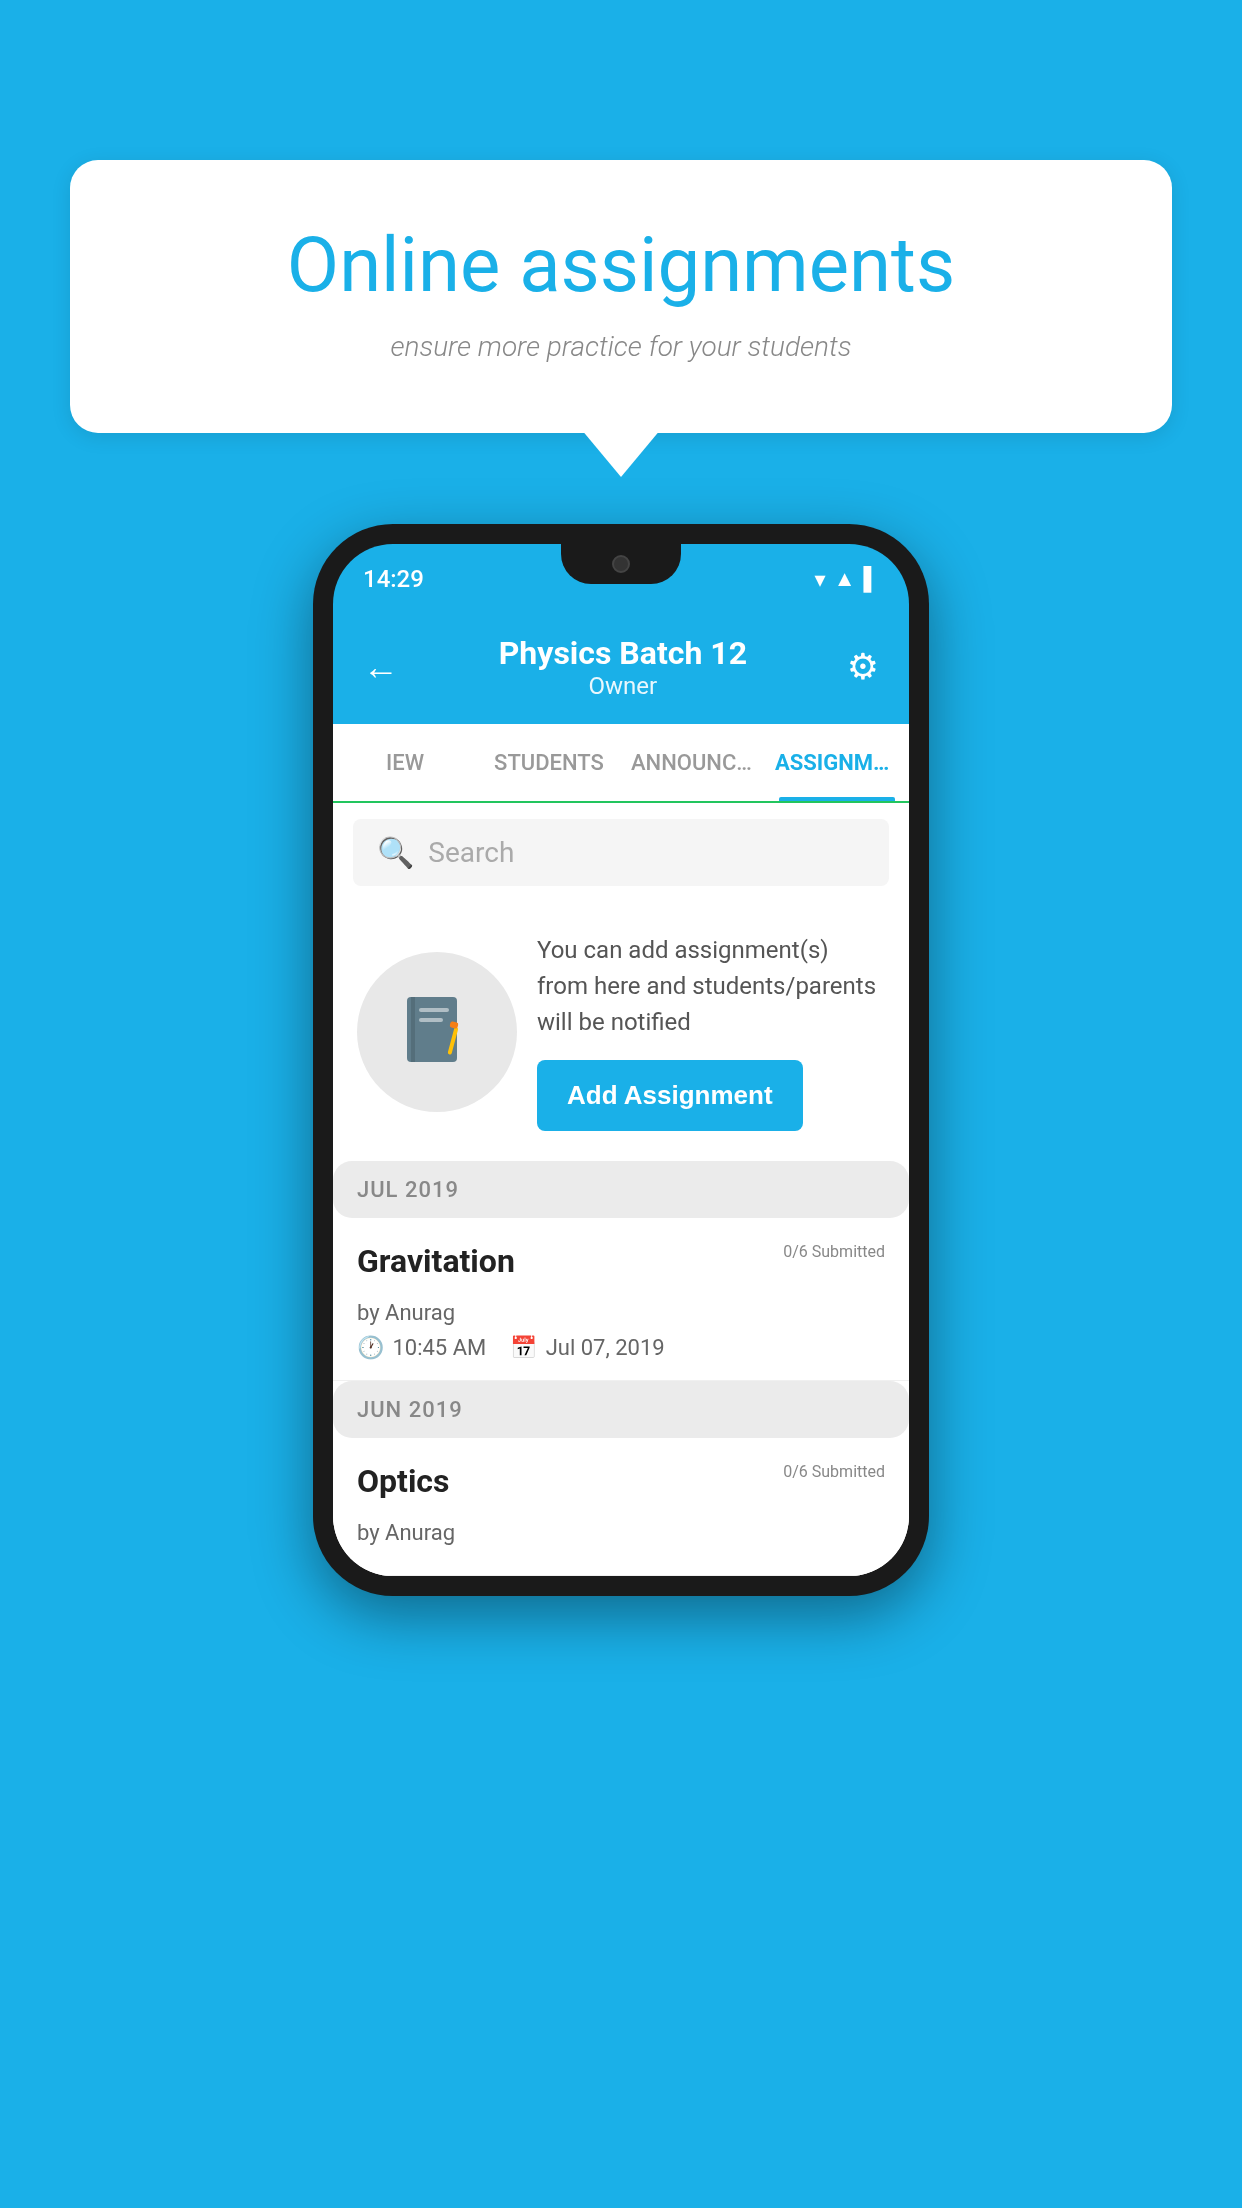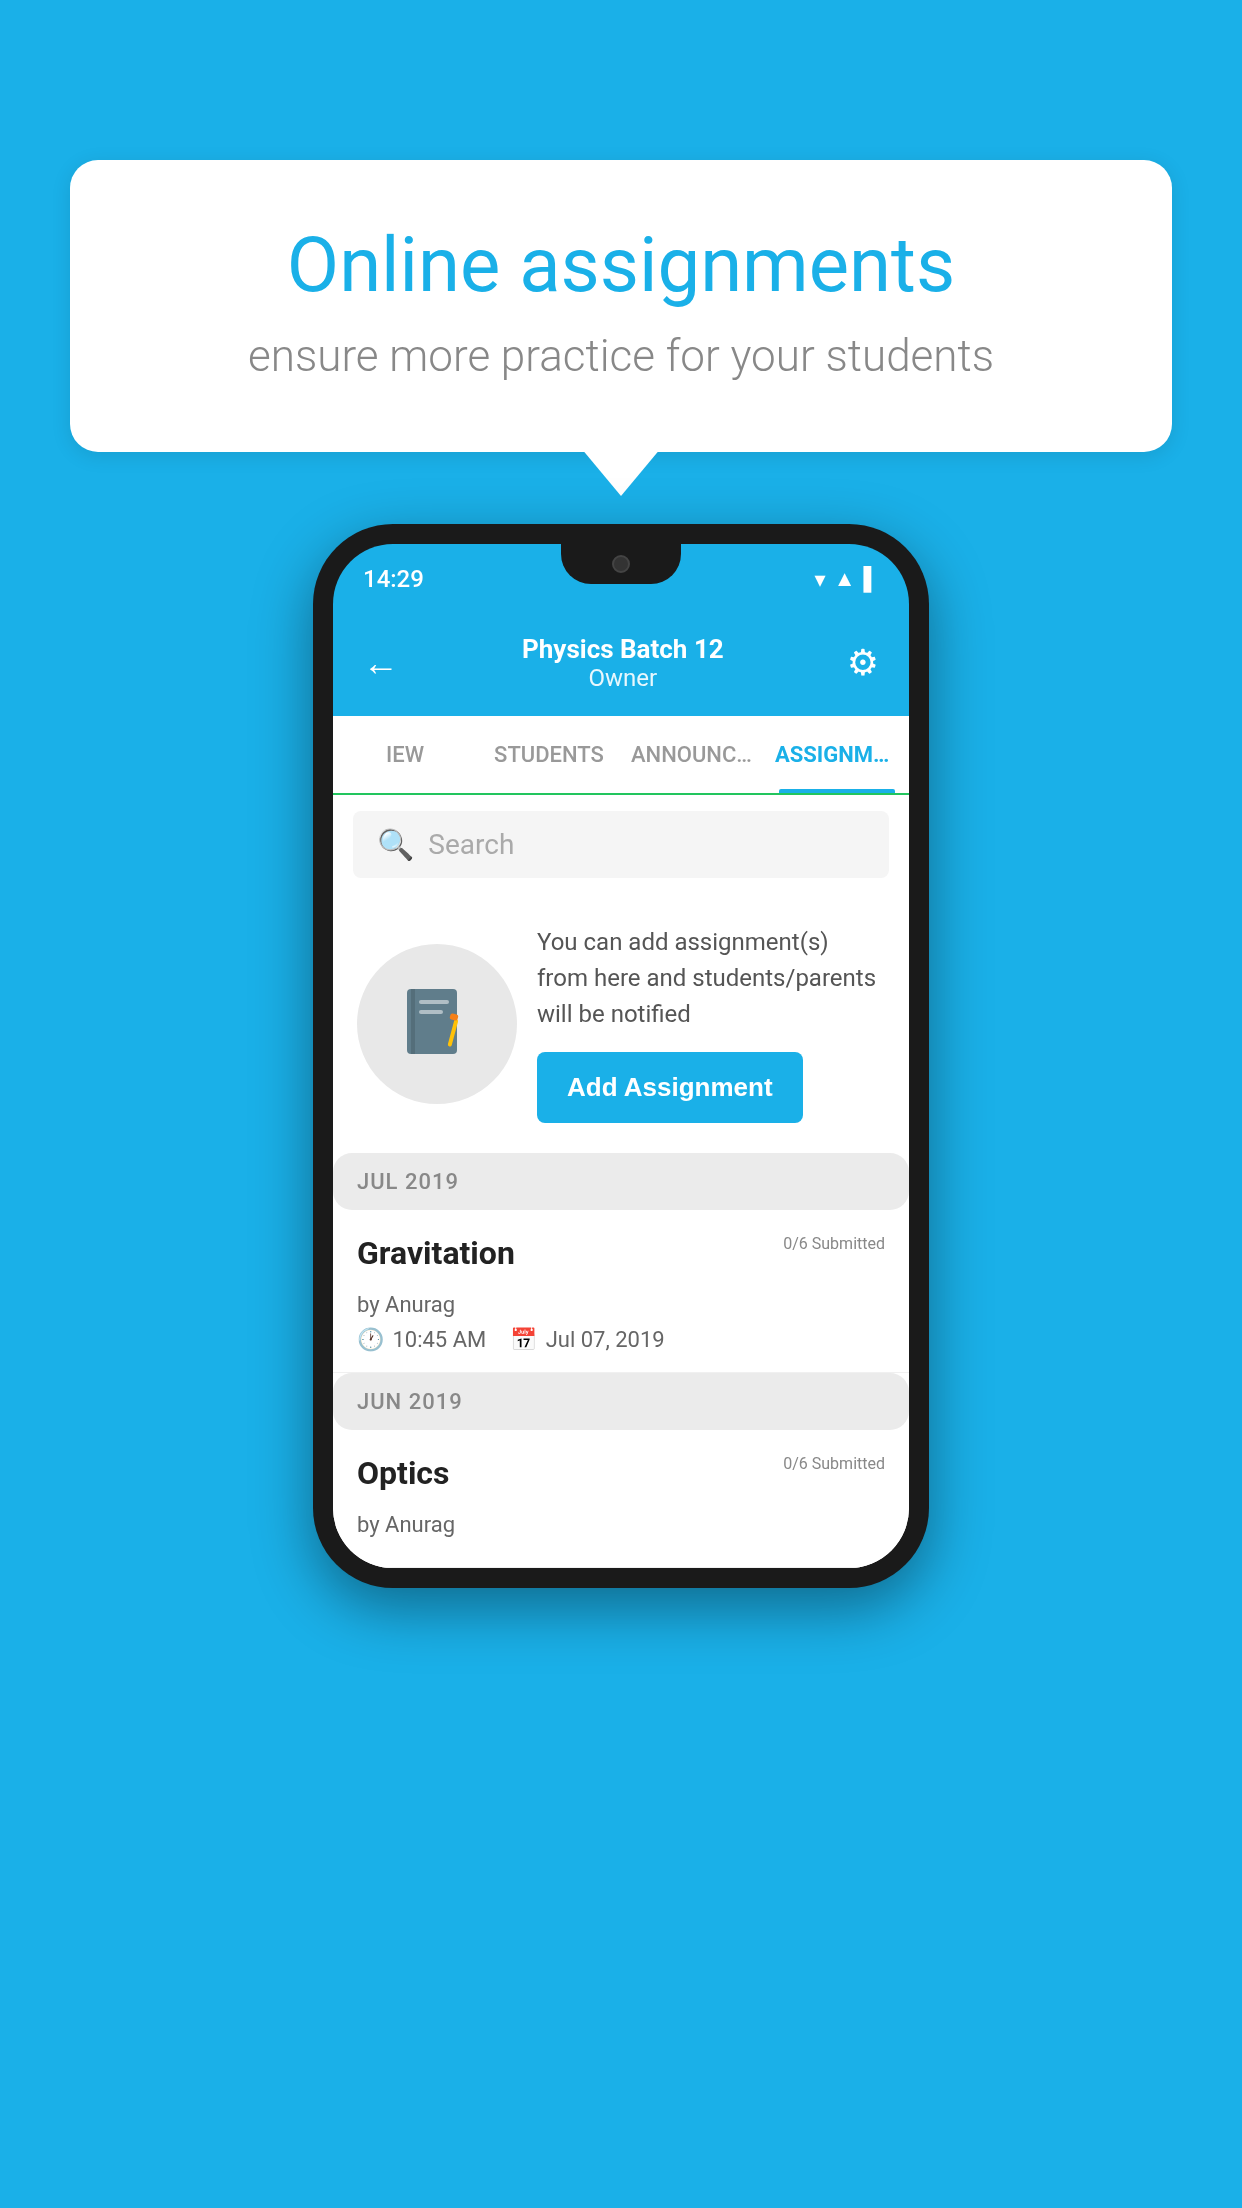--- a/index.html
+++ b/index.html
@@ -45,24 +45,25 @@
 
     .speech-bubble h1 {
       font-size: 76px;
       color: #1ab0e8;
       font-weight: 400;
       margin-bottom: 20px;
       text-align: center;
     }
 
     .speech-bubble p {
-      font-size: 44px;
+      font-size: 28px;
       color: #888;
       text-align: center;
       font-weight: 300;
+      font-style: italic;
     }
 
     
     .phone-container {
       position: absolute;
       top: 524px;
       left: 50%;
       transform: translateX(-50%);
       width: 616px;
     }
@@ -140,21 +141,21 @@
       font-size: 36px;
       cursor: pointer;
     }
 
     .app-bar-title-section {
       text-align: center;
     }
 
     .app-bar-title {
       color: white;
-      font-size: 26px;
+      font-size: 32px;
       font-weight: 700;
     }
 
     .app-bar-subtitle {
       color: rgba(255,255,255,0.9);
       font-size: 24px;
       font-weight: 400;
     }
 
     .settings-icon {

